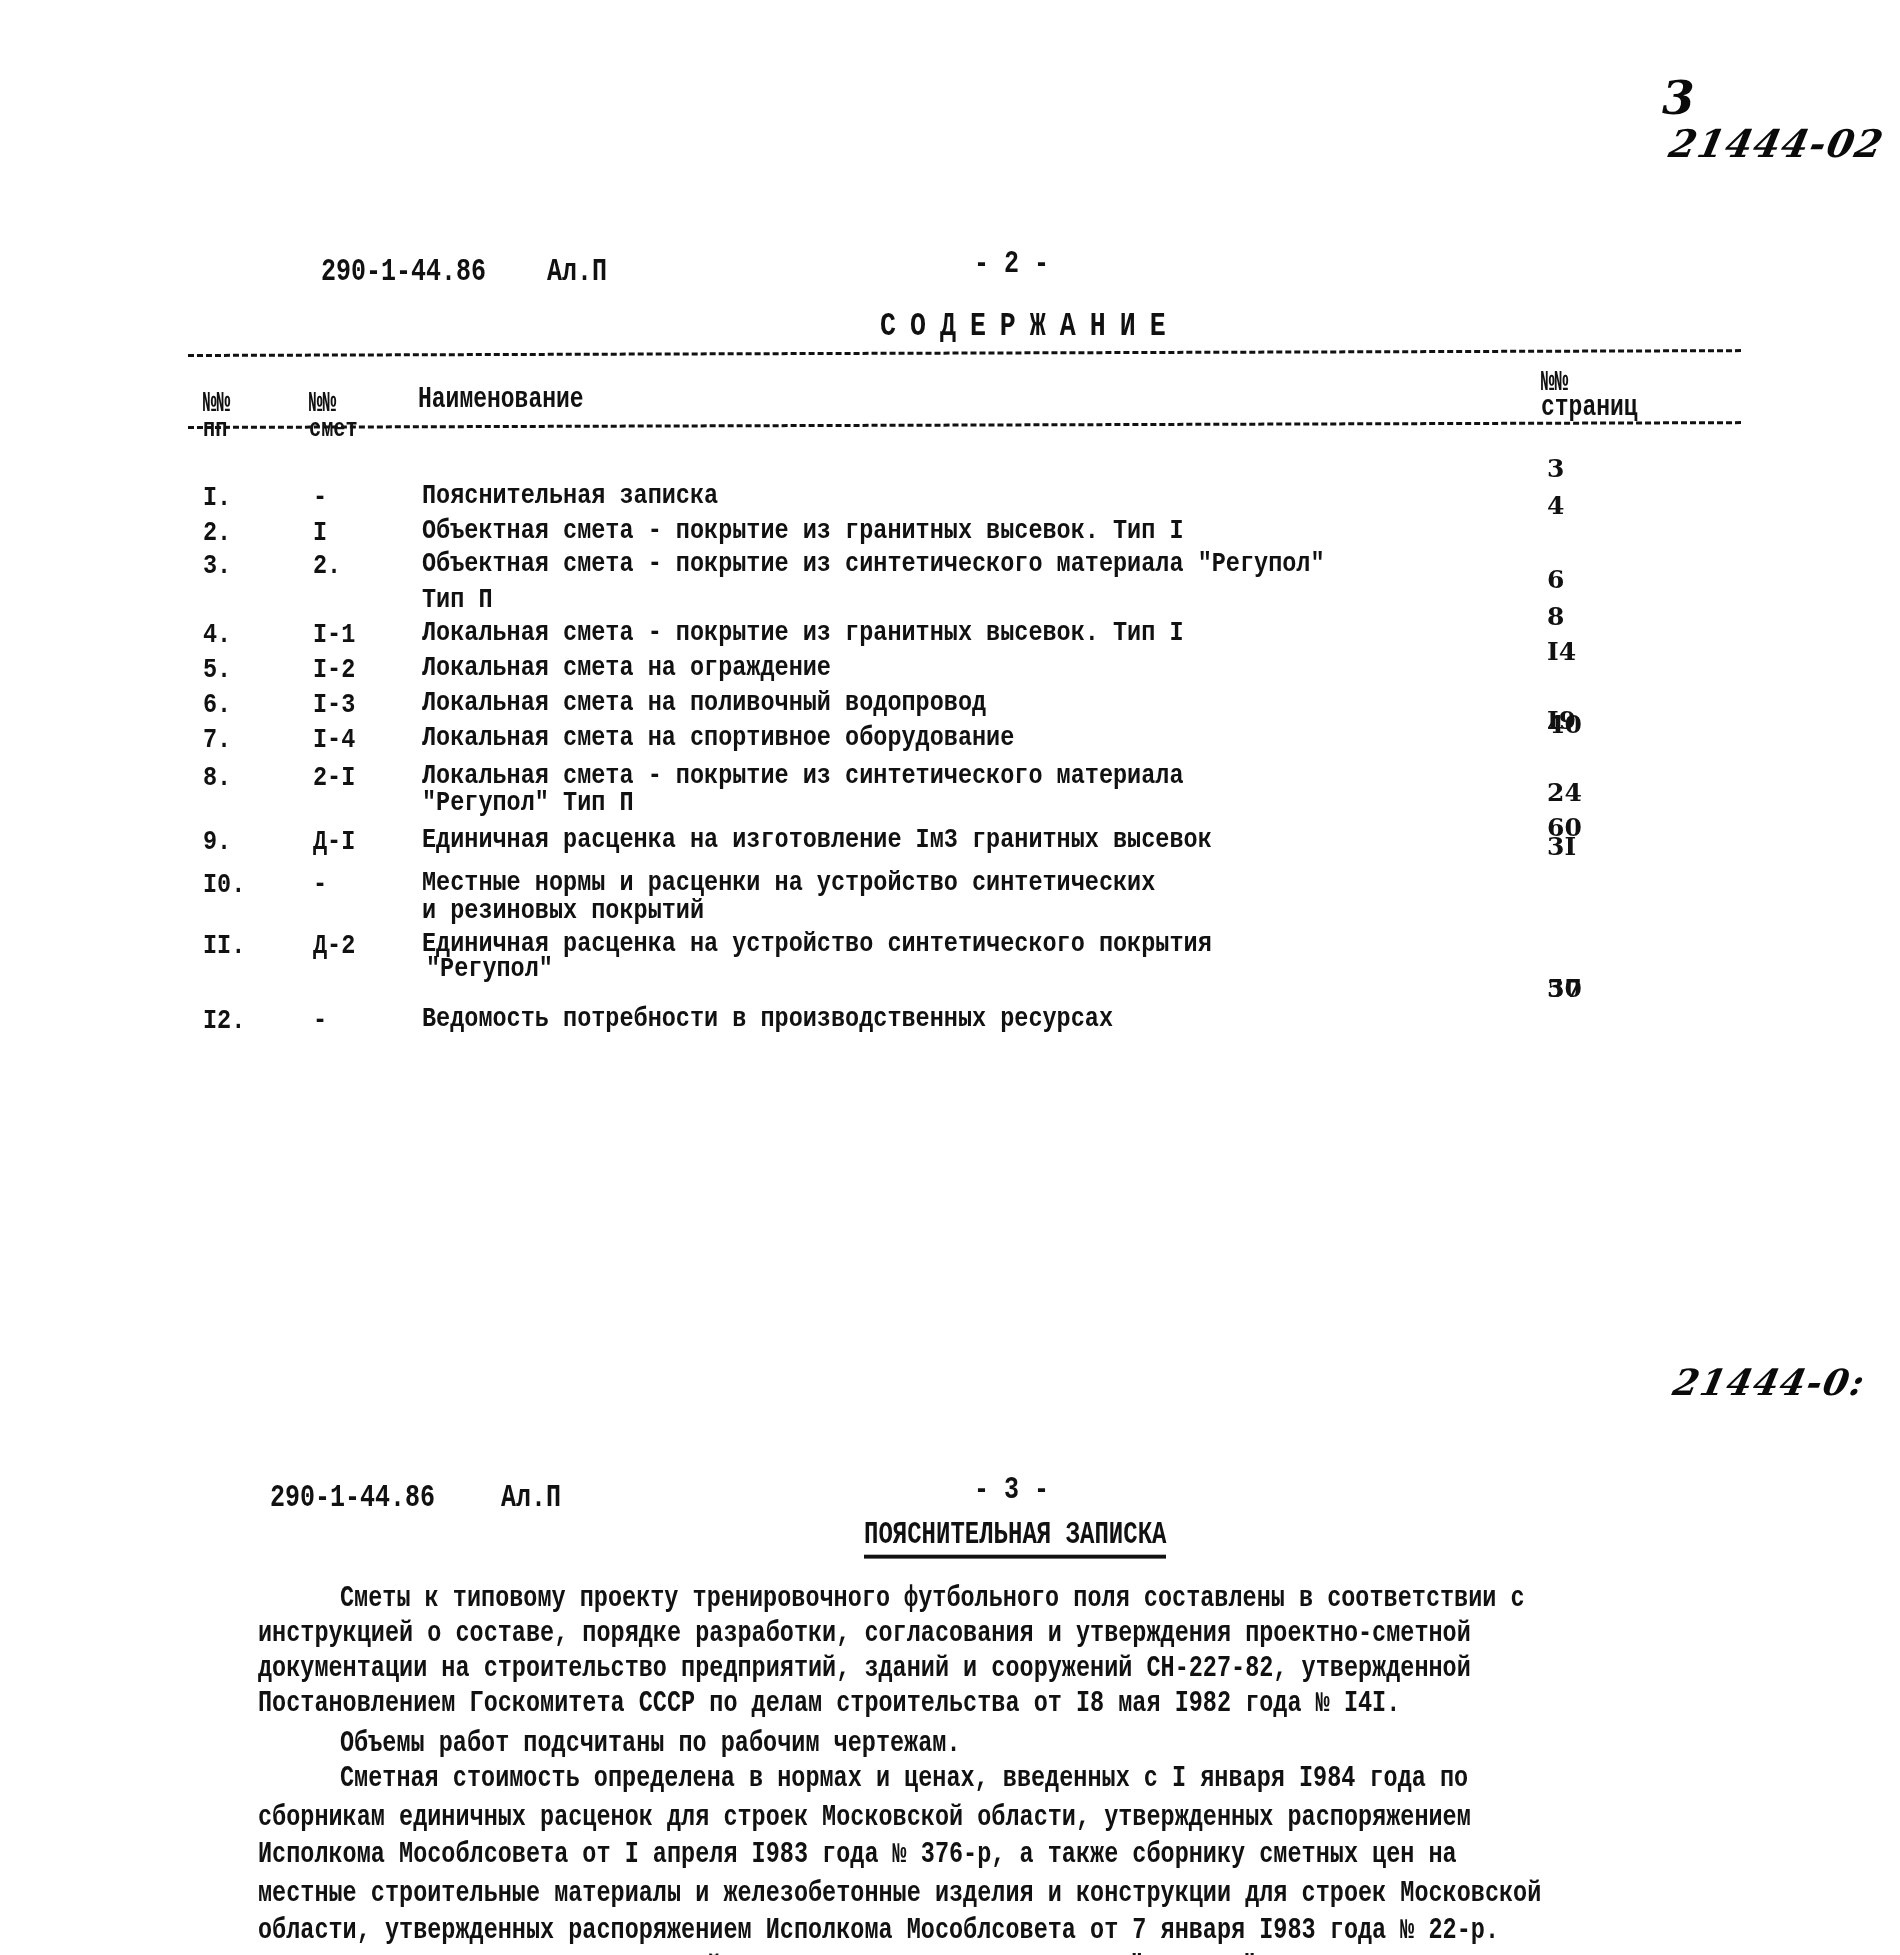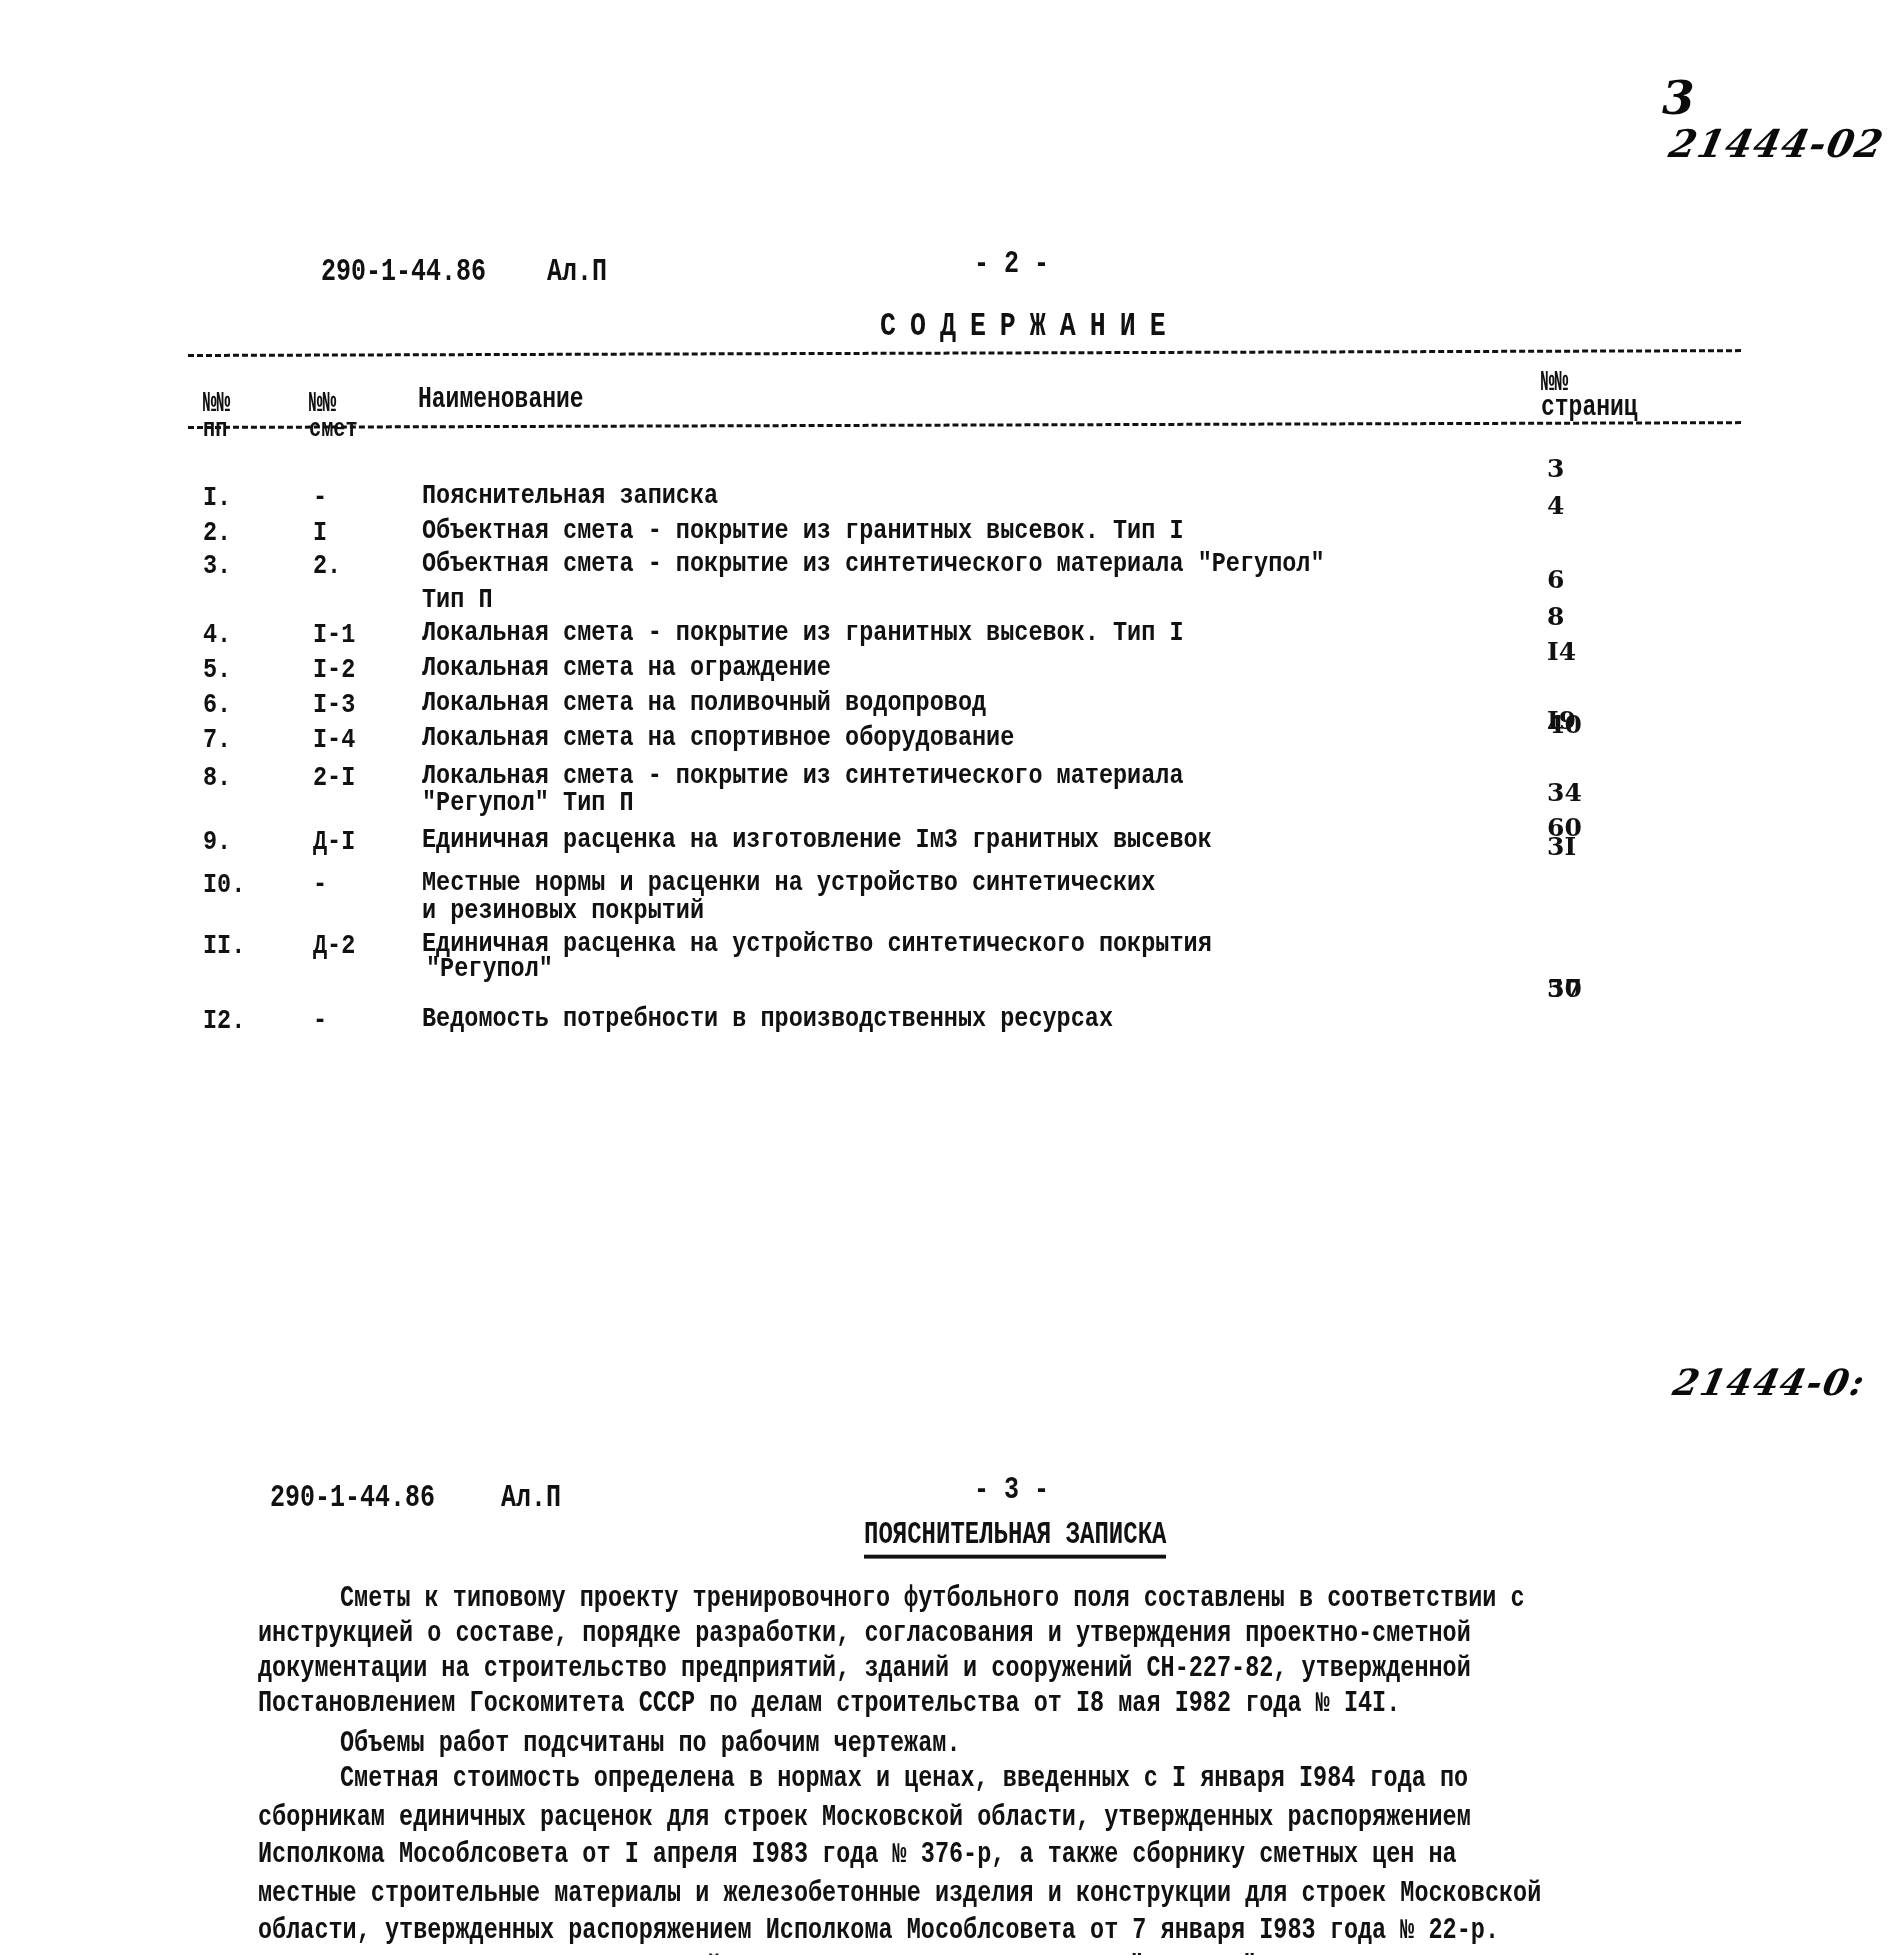--- a/index.html
+++ b/index.html
@@ -133,21 +133,21 @@
       <span class="c-name">Локальная смета на спортивное оборудование</span>
     </div>
     <div class="pg" style="top:710px">40</div>
 
     <div class="toc-row typed" style="top:761px">
       <span class="c-nn">8.</span>
       <span class="c-sm">2-I</span>
       <span class="c-name">Локальная смета - покрытие из синтетического материала</span>
     </div>
     <div class="abs typed" style="left:422px;top:786px;font-size:23.5px;transform:scaleY(1.2);transform-origin:left top;">"Регупол" Тип П</div>
-    <div class="pg" style="top:778px">34</div>
+    <div class="pg" style="top:778px">24</div>
 
     <div class="toc-row typed" style="top:825px">
       <span class="c-nn">9.</span>
       <span class="c-sm">Д-I</span>
       <span class="c-name">Единичная расценка на изготовление Iм3 гранитных высевок</span>
     </div>
     <div class="pg" style="top:813px">60</div>
 
     <div class="toc-row typed" style="top:868px">
       <span class="c-nn">I0.</span>

